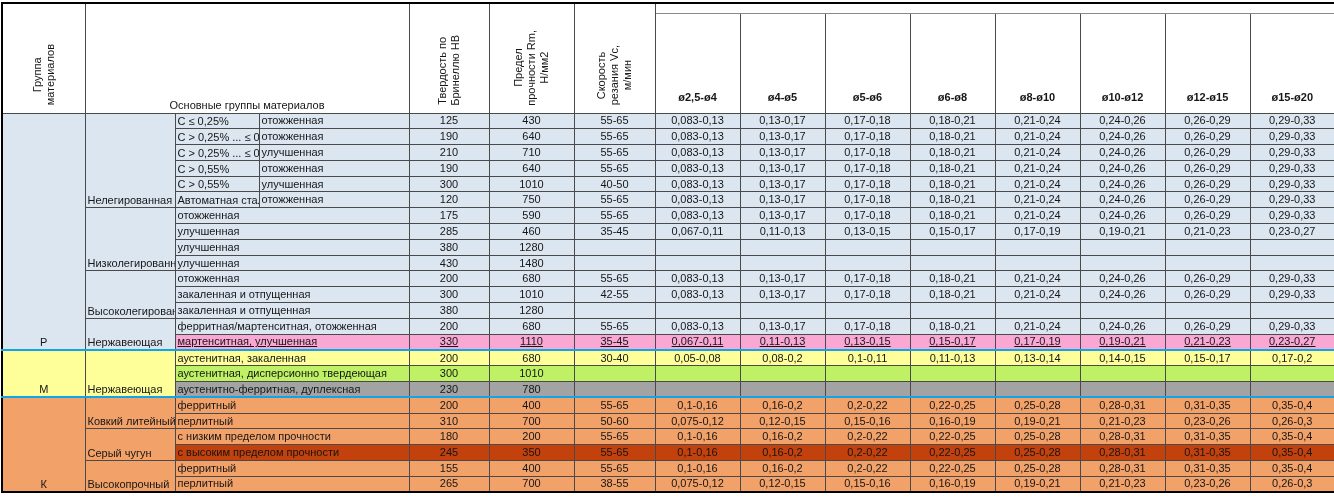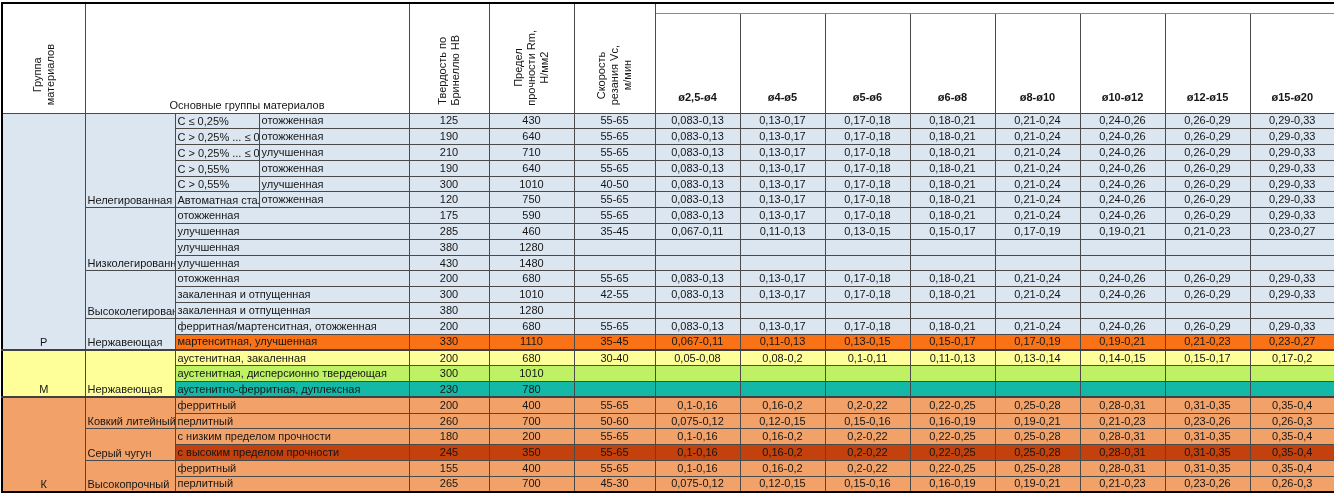--- a/index.html
+++ b/index.html
@@ -30,21 +30,21 @@
     transform:rotate(180deg);
     white-space:pre-line;
     line-height:13px;
   }
   .materials-h{vertical-align:bottom;text-align:center;padding-bottom:1px;}
   .strip{border-bottom:1px solid #8a8a8a;}
   .diam{vertical-align:bottom;text-align:center;font-weight:bold;padding-bottom:9px;}
   td.letter{text-align:center;vertical-align:bottom;}
   td.family{vertical-align:bottom;text-align:left;}
   td.c{text-align:center;}
-  tr.thick td{border-top:2px solid #404040;}
+  tr.thick td{border-top:2px solid #0ea5e9;}
 </style>
 </head>
 <body>
 
 <table>
   <colgroup>
     <col style="width:83px">
       <col style="width:90px">
       <col style="width:84px">
       <col style="width:150px">
@@ -287,21 +287,21 @@
         <td class="c">55-65</td>
         <td class="c">0,083-0,13</td>
         <td class="c">0,13-0,17</td>
         <td class="c">0,17-0,18</td>
         <td class="c">0,18-0,21</td>
         <td class="c">0,21-0,24</td>
         <td class="c">0,24-0,26</td>
         <td class="c">0,26-0,29</td>
         <td class="c">0,29-0,33</td>
       </tr>
-      <tr style="background: #f97316;">
+      <tr style="background: #f9a8d4; text-decoration: underline;">
         <td colspan="2">мартенситная, улучшенная</td>
         <td class="c">330</td>
         <td class="c">1110</td>
         <td class="c">35-45</td>
         <td class="c">0,067-0,11</td>
         <td class="c">0,11-0,13</td>
         <td class="c">0,13-0,15</td>
         <td class="c">0,15-0,17</td>
         <td class="c">0,17-0,19</td>
         <td class="c">0,19-0,21</td>
@@ -331,21 +331,21 @@
         <td class="c"></td>
         <td class="c"></td>
         <td class="c"></td>
         <td class="c"></td>
         <td class="c"></td>
         <td class="c"></td>
         <td class="c"></td>
         <td class="c"></td>
         <td class="c"></td>
       </tr>
-      <tr style="background: #14b8a6;">
+      <tr style="background: #a3a3a3;">
         <td colspan="2">аустенитно-ферритная, дуплексная</td>
         <td class="c">230</td>
         <td class="c">780</td>
         <td class="c"></td>
         <td class="c"></td>
         <td class="c"></td>
         <td class="c"></td>
         <td class="c"></td>
         <td class="c"></td>
         <td class="c"></td>
@@ -363,21 +363,21 @@
         <td class="c">0,16-0,2</td>
         <td class="c">0,2-0,22</td>
         <td class="c">0,22-0,25</td>
         <td class="c">0,25-0,28</td>
         <td class="c">0,28-0,31</td>
         <td class="c">0,31-0,35</td>
         <td class="c">0,35-0,4</td>
       </tr>
       <tr style="background: rgb(242, 162, 105);">
         <td colspan="2">перлитный</td>
-        <td class="c">260</td>
+        <td class="c">310</td>
         <td class="c">700</td>
         <td class="c">50-60</td>
         <td class="c">0,075-0,12</td>
         <td class="c">0,12-0,15</td>
         <td class="c">0,15-0,16</td>
         <td class="c">0,16-0,19</td>
         <td class="c">0,19-0,21</td>
         <td class="c">0,21-0,23</td>
         <td class="c">0,23-0,26</td>
         <td class="c">0,26-0,3</td>
@@ -423,21 +423,21 @@
         <td class="c">0,22-0,25</td>
         <td class="c">0,25-0,28</td>
         <td class="c">0,28-0,31</td>
         <td class="c">0,31-0,35</td>
         <td class="c">0,35-0,4</td>
       </tr>
       <tr style="background: rgb(242, 162, 105);">
         <td colspan="2">перлитный</td>
         <td class="c">265</td>
         <td class="c">700</td>
-        <td class="c">45-30</td>
+        <td class="c">38-55</td>
         <td class="c">0,075-0,12</td>
         <td class="c">0,12-0,15</td>
         <td class="c">0,15-0,16</td>
         <td class="c">0,16-0,19</td>
         <td class="c">0,19-0,21</td>
         <td class="c">0,21-0,23</td>
         <td class="c">0,23-0,26</td>
         <td class="c">0,26-0,3</td>
       </tr>
     </tbody>

